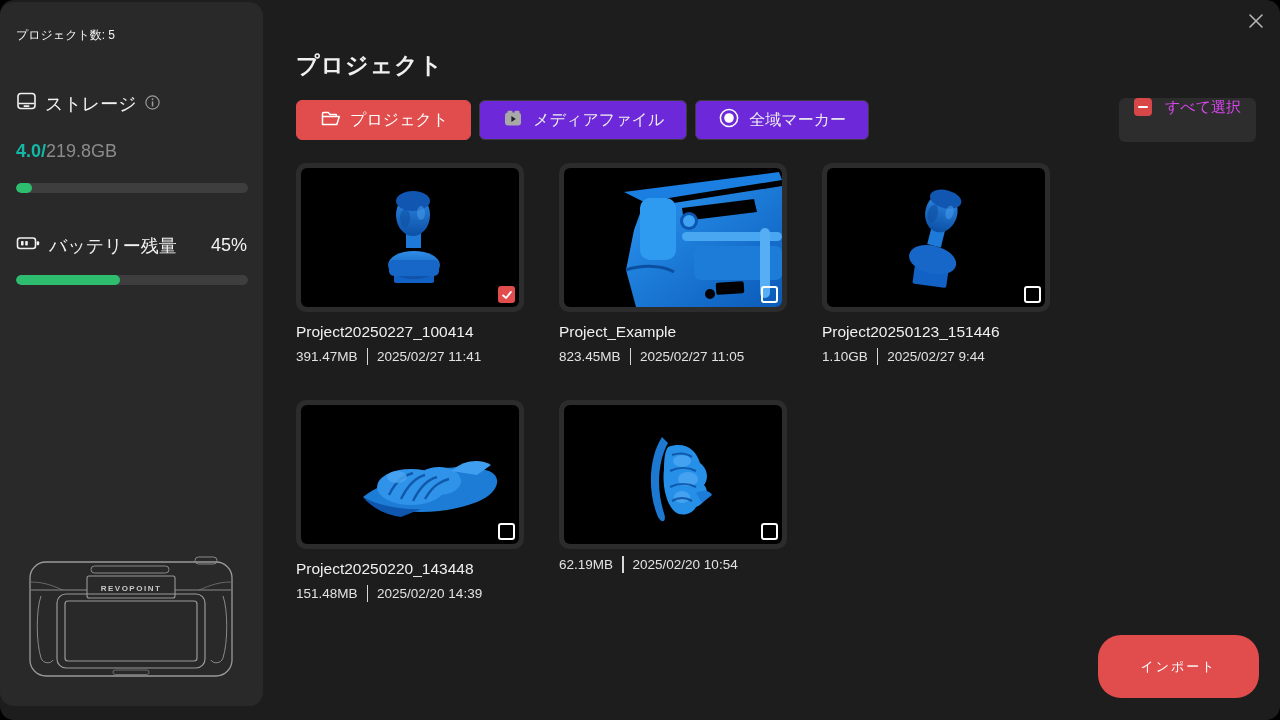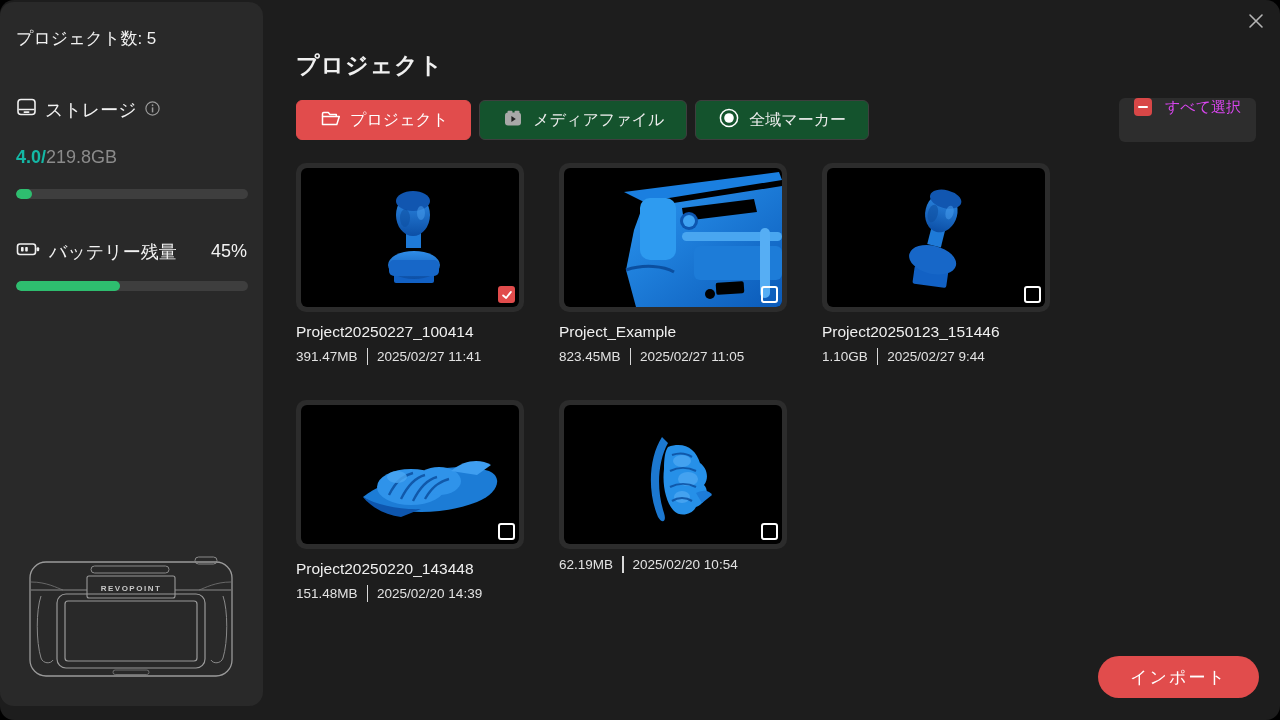--- a/index.html
+++ b/index.html
@@ -5,42 +5,42 @@
   * { margin:0; padding:0; box-sizing:border-box; }
   html,body { width:1280px; height:720px; overflow:hidden; background:#000; }
   body { font-family:"Liberation Sans","DejaVu Sans",sans-serif; color:#f0f0f0; }
 
   .window { position:relative; width:1280px; height:720px; background:#1d1d1d; border-radius:14px; overflow:hidden; }
 
   
   .sidebar { position:absolute; left:0; top:2px; width:263px; height:704px;
              background:#292929; border-radius:14px; padding:0 16px; display:flex; flex-direction:column; }
   .device-name { margin-top:64px; font-size:18px; color:#f2f2f2; }
-  .project-count { margin-top:25px; font-size:17px; color:#f2f2f2; }
+  .project-count { margin-top:25px; font-size:12px; color:#f2f2f2; }
   .side-row { display:flex; align-items:center; gap:8px; font-size:18px; color:#f2f2f2; }
   .storage-row { margin-top:47px; }
   .battery-row { margin-top:40px; }
   .battery-pct { margin-left:auto; font-size:18px; }
   .storage-value { margin-top:24px; font-size:18px; }
   .storage-value .used { color:#14b8a6; font-weight:bold; }
   .storage-value .total { color:#8b8b8b; }
   .bar { margin-top:21px; width:232px; height:10px; border-radius:5px; background:#3e3e3e; overflow:hidden; }
   .bar-fill { height:100%; border-radius:5px; background:#2ebd6f; }
   .battery-bar { margin-top:17px; }
   .device-art { margin-top:auto; margin-bottom:16px; align-self:center; }
 
   
   .main { position:absolute; left:263px; top:0; width:1017px; height:720px; padding:0 24px 0 33px; }
   .close-btn { position:absolute; top:8px; right:11px; width:26px; height:26px; display:flex;
                align-items:center; justify-content:center; cursor:pointer; }
   .page-title { margin-top:50px; font-size:23px; font-weight:bold; letter-spacing:1px; }
 
   .toolbar { margin-top:17px; display:flex; align-items:center; }
   .tab { display:flex; align-items:center; gap:9px; height:40px; padding:0 22px; margin-right:8px;
-         border-radius:6px; background:#14532d; border:1px solid #3e3e3e; font-size:16px; color:#ededed; cursor:pointer; }
+         border-radius:6px; background:#6d28d9; border:1px solid #3e3e3e; font-size:16px; color:#ededed; cursor:pointer; }
   .tab.active { background:#e14c4c; border-color:#e14c4c; color:#fff; }
   .select-all { margin-left:auto; display:flex; align-items:flex-start; gap:13px; height:44px; padding:0 15px;
                 border-radius:6px; background:#2d2d2d; font-size:15px; color:#d946ef; cursor:pointer; }
   .cb-red { width:18px; height:18px; border-radius:4px; background:#d84747; display:flex; align-items:center; justify-content:center; }
   .cb-red .minus { width:10px; height:2.6px; border-radius:1px; background:#fff; }
 
   
   .grid { margin-top:21px; display:flex; flex-wrap:wrap; column-gap:17px; row-gap:29px; width:980px;gap:35px; }
   .project { width:228px; }
   .thumb { position:relative; width:228px; height:149px; background:#2c2c2c; border-radius:10px; padding:5px; cursor:pointer; }
@@ -48,22 +48,22 @@
   .thumb-inner svg { display:block; }
   .cb { position:absolute; right:9px; bottom:9px; width:17px; height:17px; border-radius:3px;
         border:2px solid #fff; background:transparent; display:flex; align-items:center; justify-content:center; }
   .cb svg { display:none; }
   .cb.checked { border-color:#e14c4c; background:#e14c4c; }
   .cb.checked svg { display:block; }
   .p-name { margin-top:11px; font-size:15.5px; color:#f0f0f0; }
   .p-meta { margin-top:7px; display:flex; align-items:center; font-size:13.5px; color:#e2e2e2; }
   .meta-div { width:1.5px; height:17px; background:#d8d8d8; margin:0 9px; }
 
-  .import-btn { position:absolute; right:21px; bottom:22px; width:161px; height:42px; border:none; border-radius:23px;
-                background:#e14c4c; color:#fff; font-size:17px; letter-spacing:2px; cursor:pointer;
+  .import-btn { position:absolute; right:21px; bottom:22px; width:161px; height:63px; border:none; border-radius:23px;
+                background:#e14c4c; color:#fff; font-size:13px; letter-spacing:2px; cursor:pointer;
                 font-family:"Liberation Sans","DejaVu Sans",sans-serif; }
 </style>
 </head>
 <body>
 
 <div class="window">
 
   <aside class="sidebar">
     <div class="project-count">プロジェクト数: 5</div>
 

